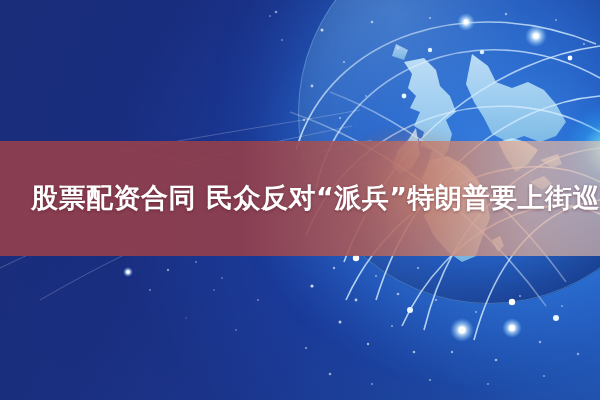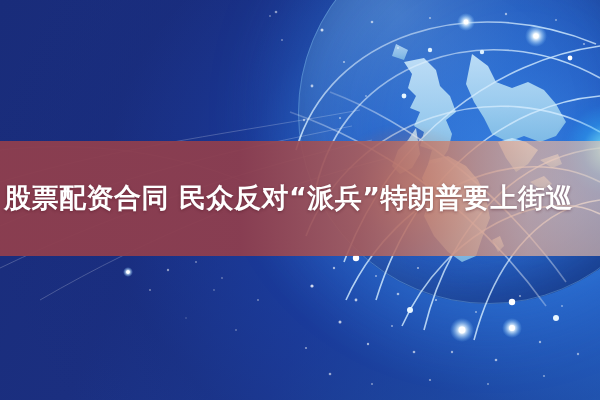--- a/index.html
+++ b/index.html
@@ -102,21 +102,21 @@
        rgba(243,197,172,0.62) 100%);
   }
 
   
   .headline{
     position:absolute;
     left:0; top:141px;
     width:600px; height:114px;
     display:flex;
     flex-direction:column;
-    align-items:flex-start;
+    align-items:flex-end;
     justify-content:center;
     gap:4px;
     z-index:9;
     pointer-events:none;
   }
   .hl-line{
     color:#ffffff;
     font-size:27px;
     font-weight:bold;
     line-height:1.14;

